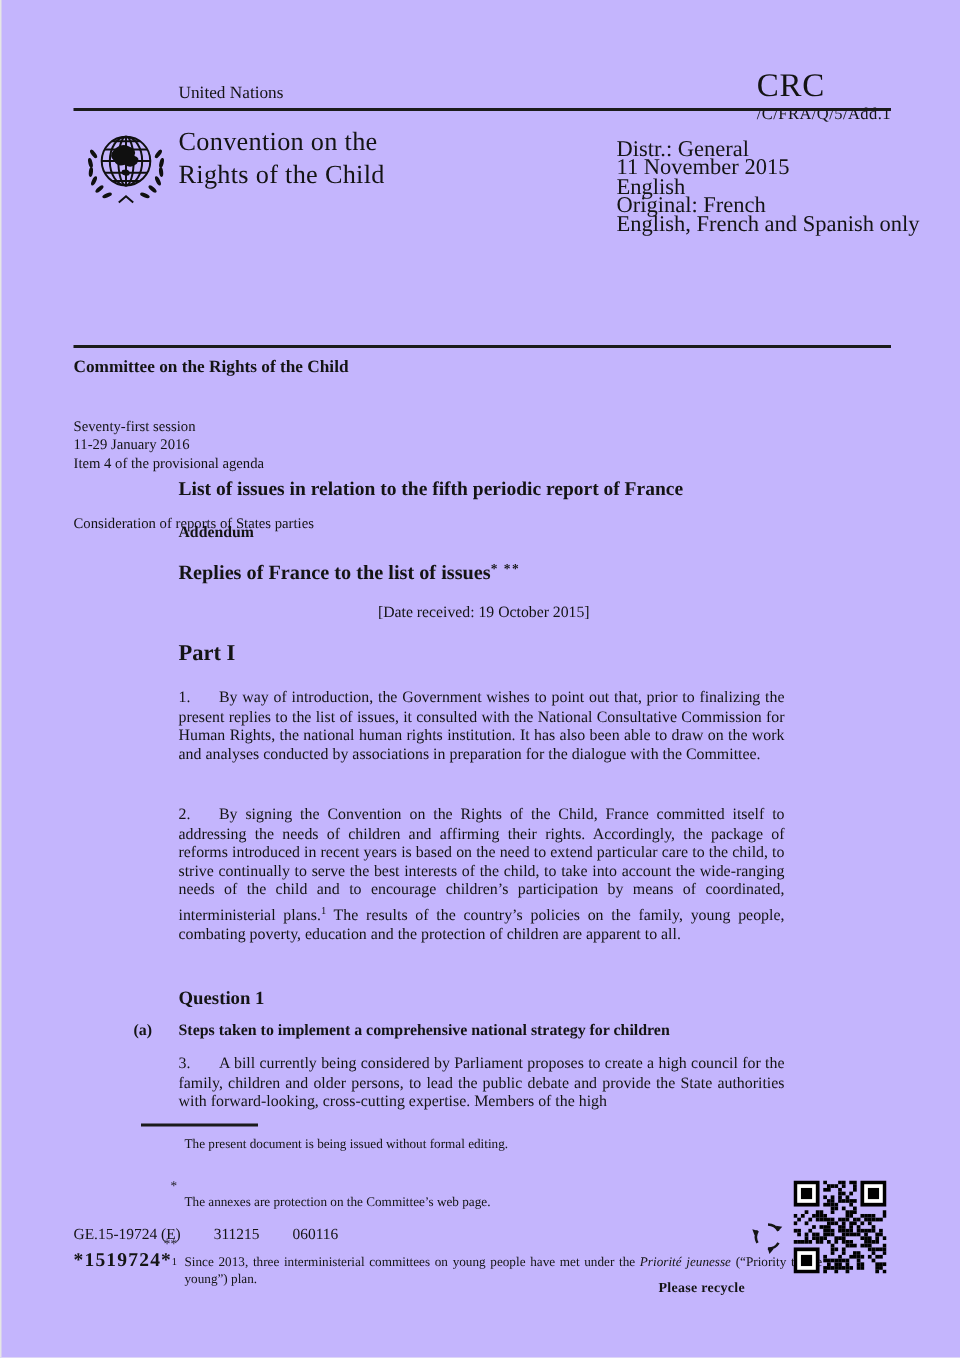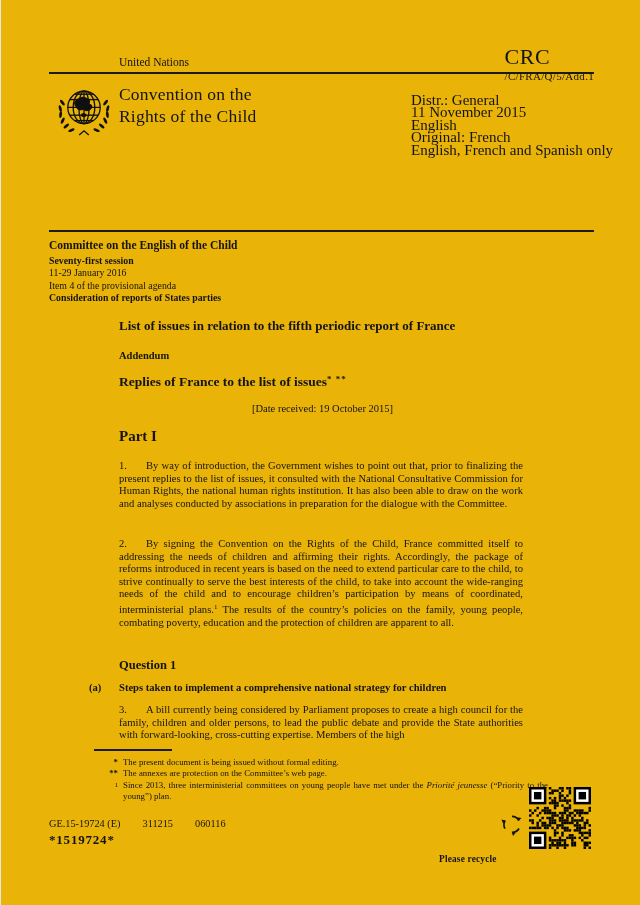--- a/index.html
+++ b/index.html
@@ -1,37 +1,37 @@
 <!DOCTYPE html>
 <html><head>
 <meta charset="utf-8">
 <style>
   html,body{margin:0;padding:0;background:#f2f2f2;}
   .page{
     position:relative; width:640px; height:905px; margin:0 auto;
-    background:#eab308; color:#141414; overflow:hidden;
+    background:#c4b5fd; color:#141414; overflow:hidden;
     font-family:"Liberation Serif","DejaVu Serif",serif;
     border-left:1px solid #e6e6e6;
   }
   .abs{position:absolute;}
   
   .org{left:118px; top:56px; font-size:11.5px;}
   .doc-symbol{top:44px; right:47px; display:flex; align-items:baseline;flex-direction:column;}
   .doc-symbol .big{font-size:22px; letter-spacing:0.5px;}
   .doc-symbol .small{font-size:11px; letter-spacing:0.3px;margin-left:45px;}
   .rule{background:#1b1b1b;}
   .rule-top{left:48px; top:72px; width:545px; height:1.6px;}
   .emblem{left:53px; top:81px; width:60px; height:60px;}
   .conv-title{left:118px; top:84px; font-size:17.5px; font-weight:normal; line-height:21.5px; letter-spacing:0.2px;}
   .distr{left:410px; top:94px; font-size:15px; line-height:12.4px;}
   .rule-thick{left:48px; top:230px; width:545px; height:2.4px;}
   
   .session{left:48px; top:239px; font-size:9.8px; line-height:12.2px;}
   .session .committee{font-size:11.5px; font-weight:bold; margin-bottom:4px;}
-  .bold{font-weight:bold;}
+  .bold{font-weight:normal;margin-top:28px;}
   
   .list-title{left:118px; top:318px; width:430px; font-size:13px; font-weight:bold;}
   .addendum{left:118px; top:350px; font-size:10.5px; font-weight:bold;}
   .replies{left:118px; top:374px; font-size:13.5px; font-weight:bold;}
   .replies sup{font-size:9px; vertical-align:4px; letter-spacing:1px;}
   .date-received{left:118px; top:403px; width:407px; text-align:center; font-size:10.5px;}
   .part-heading{left:118px; top:428px; font-size:15px; font-weight:bold;}
   
   .para{left:118px; width:404px; font-size:10.6px; line-height:12.6px; text-align:justify;}
   .para .pnum{display:inline-block; width:27px;}
@@ -113,21 +113,21 @@
     <div>Distr.: General</div>
     <div>11 November 2015</div>
     <div>English</div>
     <div>Original: French</div>
     <div>English, French and Spanish only</div>
   </div>
 
   <div class="abs rule rule-thick"></div>
 
   <div class="abs session">
-    <div class="committee">Committee on the English of the Child</div>
+    <div class="committee">Committee on the Rights of the Child</div>
     <div class="bold">Seventy-first session</div>
     <div>11-29 January 2016</div>
     <div>Item 4 of the provisional agenda</div>
     <div class="bold">Consideration of reports of States parties</div>
   </div>
 
   <div class="abs list-title">List of issues in relation to the fifth periodic report of France</div>
   <div class="abs addendum">Addendum</div>
   <div class="abs replies">
     <span>Replies of France to the list of issues</span><sup>* **</sup>

